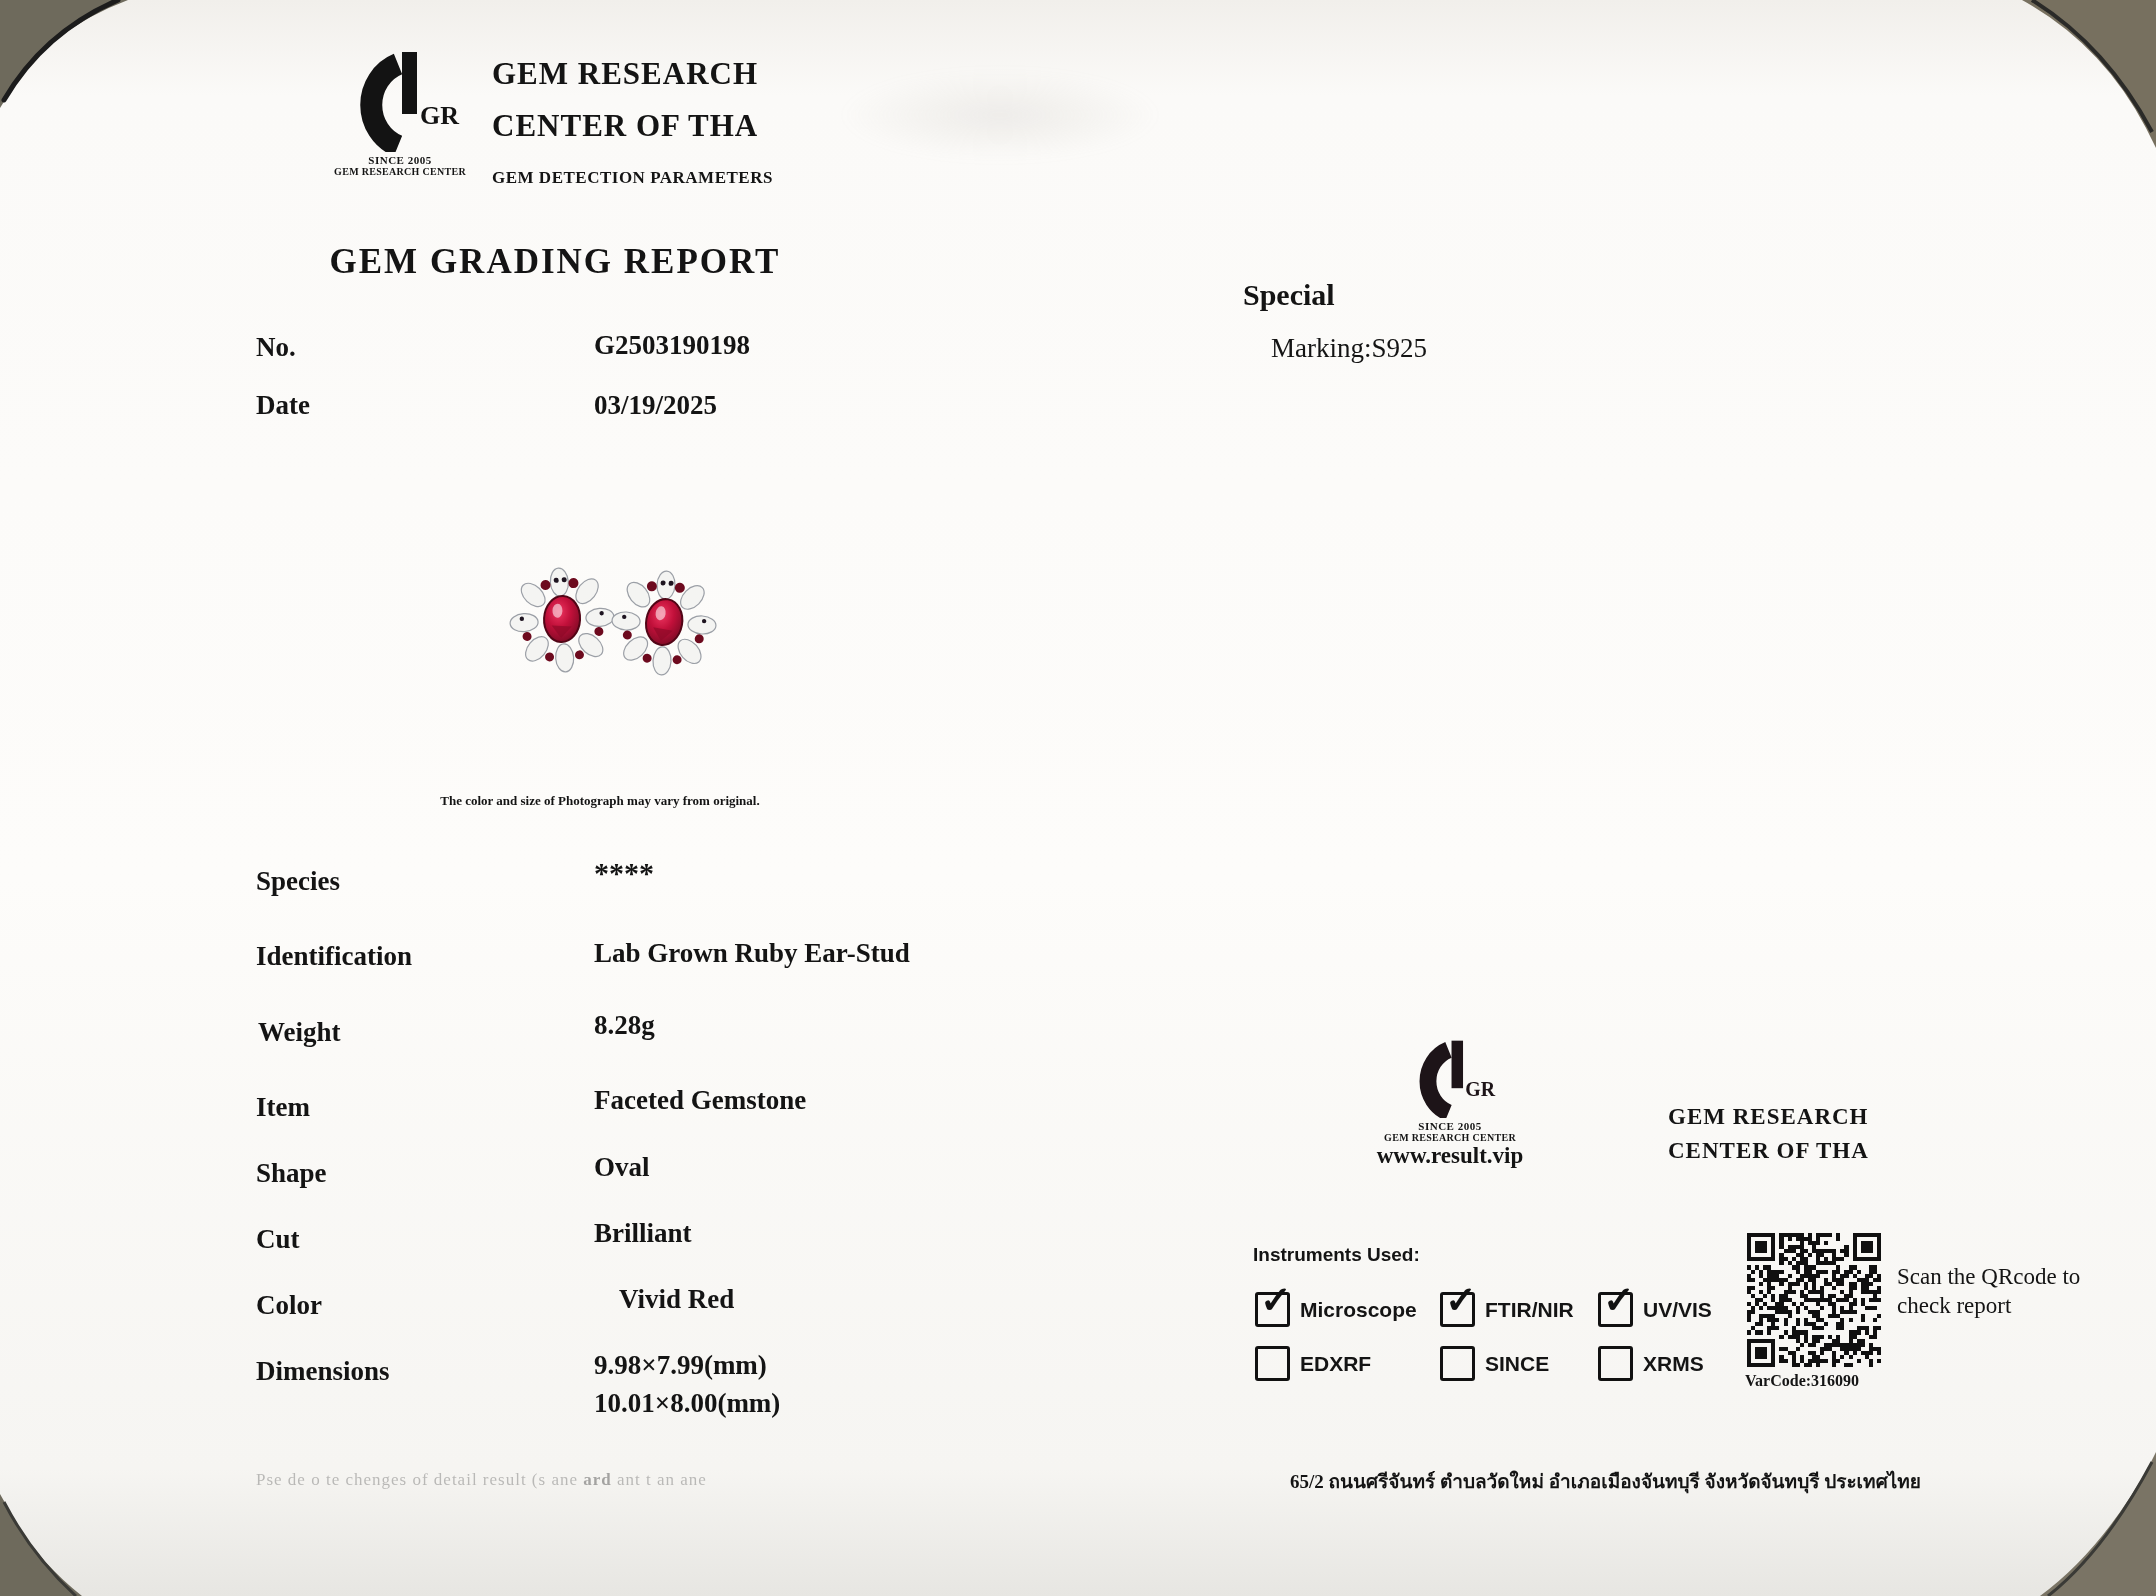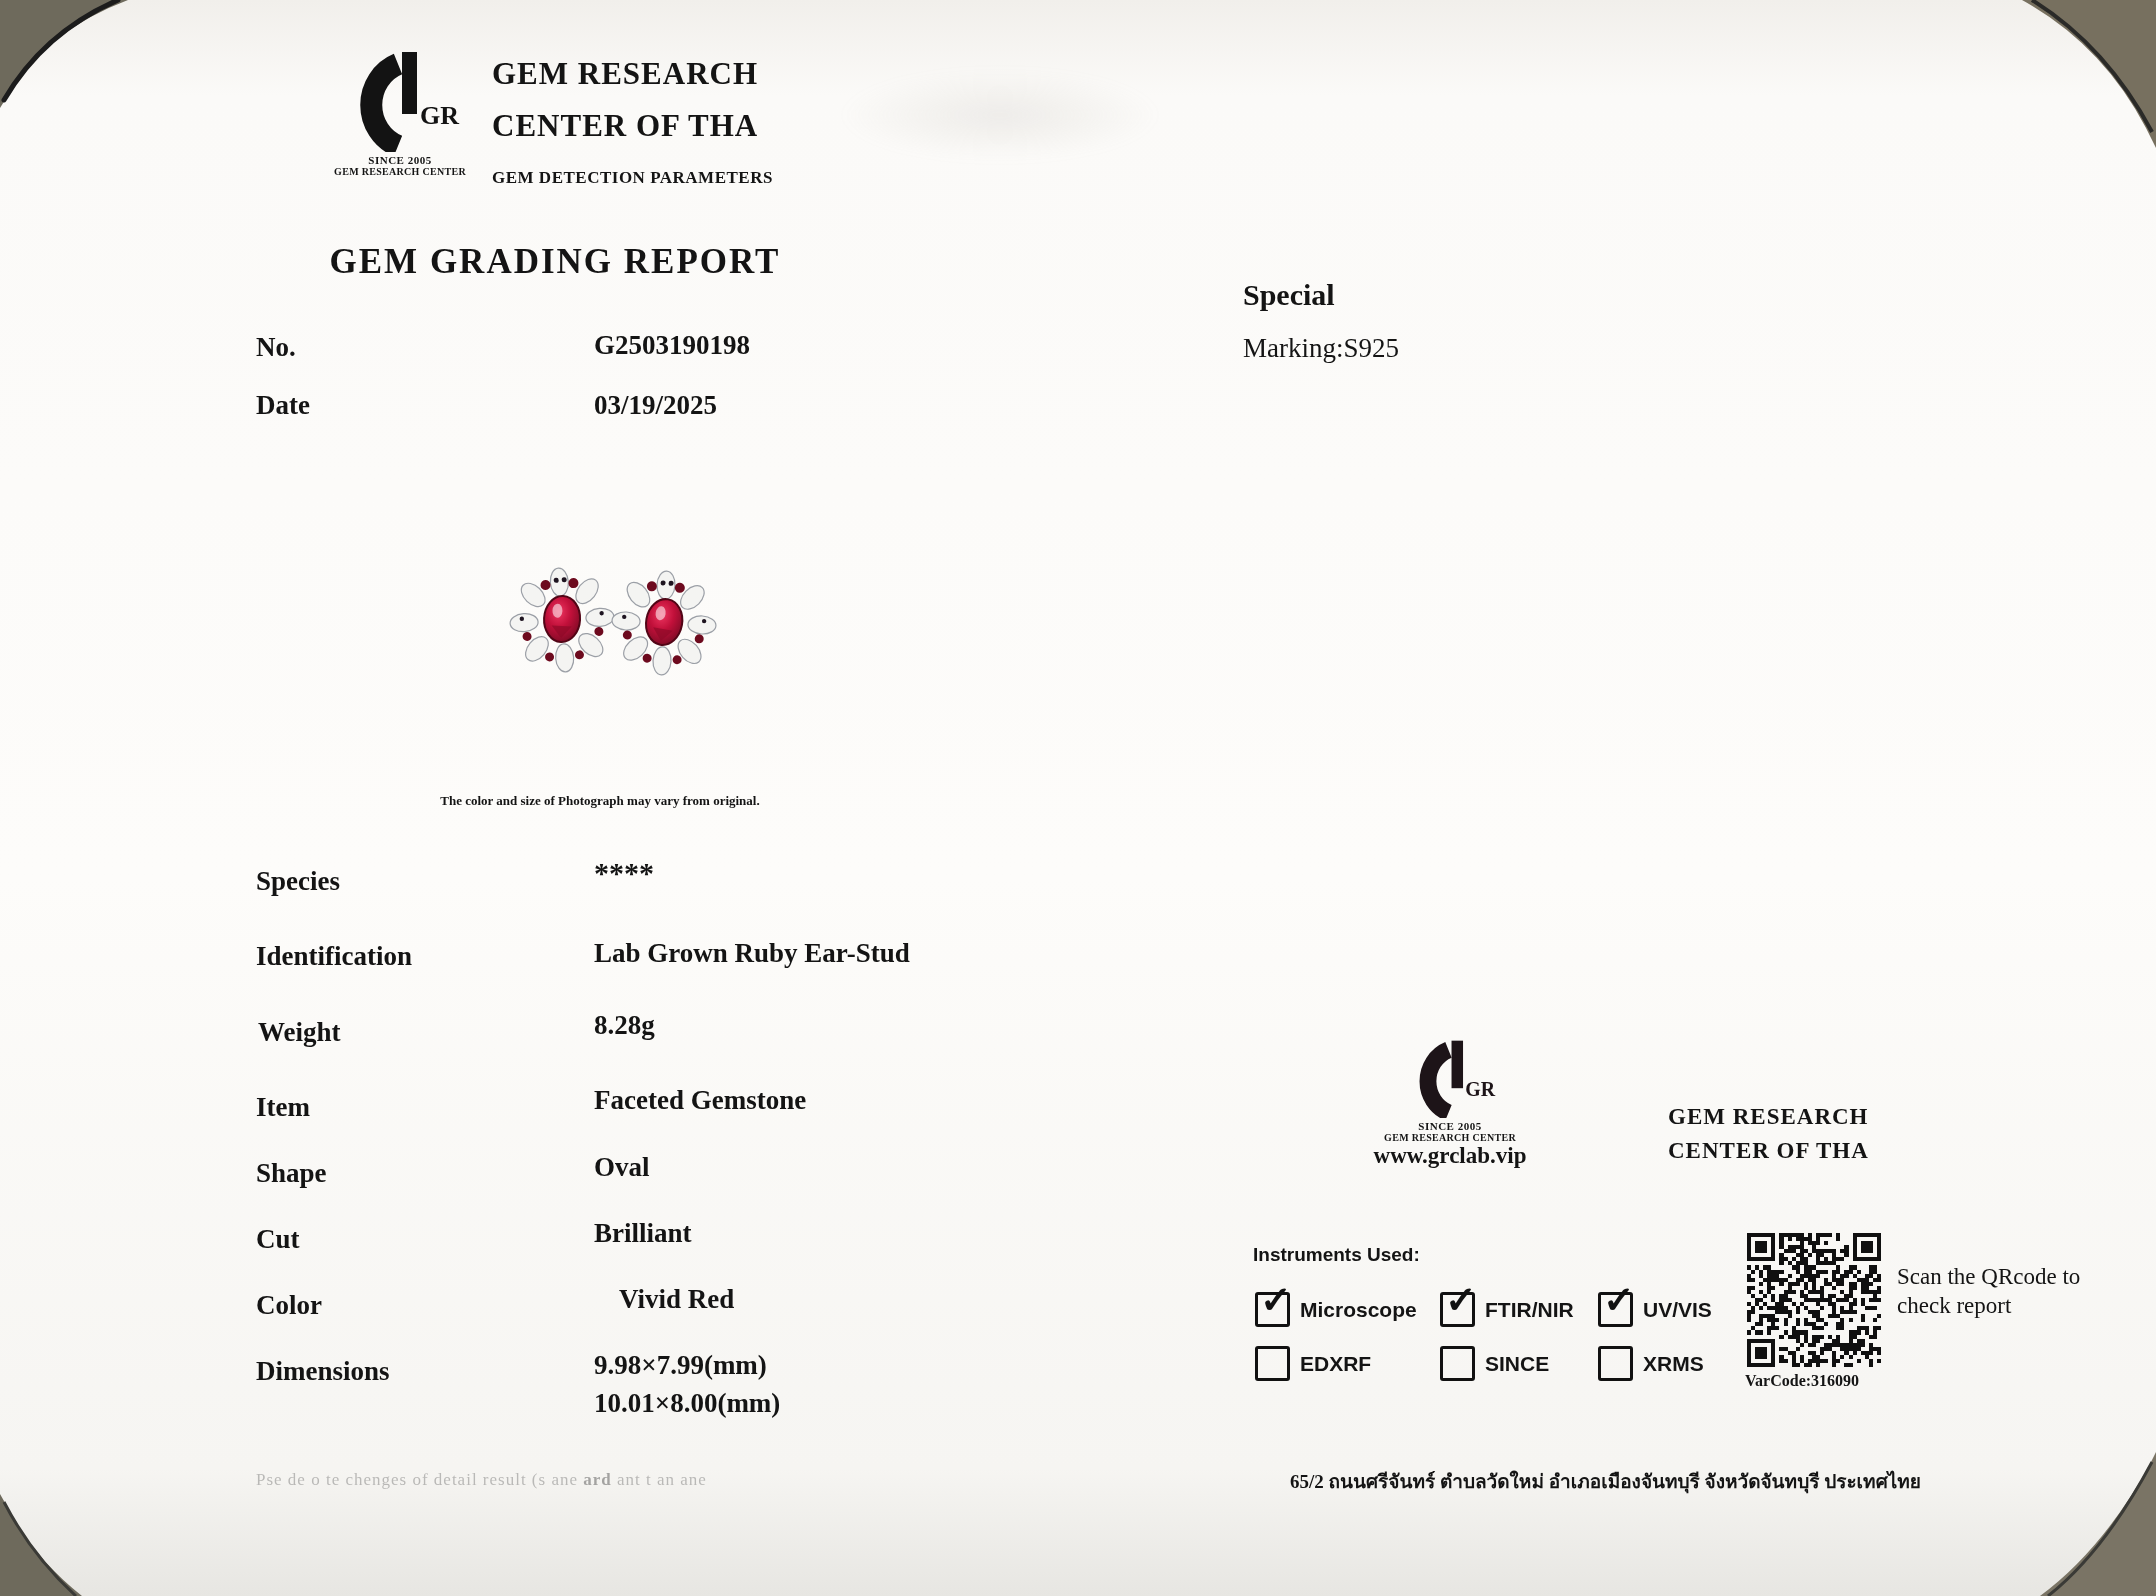--- a/index.html
+++ b/index.html
@@ -23,21 +23,21 @@
   .grc-center{font-size:10px;font-weight:700;letter-spacing:.3px;}
   
   .report-title{font-size:35px;font-weight:700;letter-spacing:2px;}
   .field-label{font-size:27px;font-weight:700;}
   .field-value{font-size:27px;font-weight:600;}
   .attr-label{font-size:27px;font-weight:700;}
   .attr-value{font-size:27px;font-weight:600;}
   .photo-caption{font-size:13px;font-weight:700;}
   
   .comments-heading{font-size:30px;font-weight:700;}
-  .comments-body{font-size:27px;line-height:37px;width:720px;}
+  .comments-body{font-size:27px;line-height:37px;width:720px;margin-left:28px;}
   
   .website{font-size:23px;font-weight:700;}
   .f-org{font-size:23px;font-weight:700;letter-spacing:1px;line-height:34px;}
   .instruments-heading{font-family:"Liberation Sans",sans-serif;font-size:19px;font-weight:700;}
   .inst-item{position:absolute;display:flex;align-items:center;gap:10px;}
   .inst-box{width:29px;height:29px;border:3.5px solid #111;border-radius:3px;position:relative;background:transparent;}
   .inst-check{display:none;position:absolute;left:2px;top:-14px;font-size:38px;font-weight:700;color:#111;line-height:1;font-family:"Liberation Sans",sans-serif;}
   .inst-item.checked .inst-check{display:block;}
   .inst-label{font-family:"Liberation Sans",sans-serif;font-size:21px;font-weight:700;}
   .qr-caption{font-size:23px;line-height:29px;width:230px;}
@@ -170,21 +170,21 @@
   </div>
 
   <div class="abs grc-logo" style="left:1375px;top:1040px;width:150px;">
     <svg width="92" height="78" viewBox="0 0 120 100">
       <path d="M58,12 A42,44 0 0,0 58,94" fill="none" stroke="#1d1418" stroke-width="22"></path>
       <rect x="62" y="0" width="15" height="62" fill="#1d1418"></rect>
       <text x="80" y="72" font-family="Liberation Serif, serif" font-size="26" font-weight="700" fill="#1d1418">GRC</text>
     </svg>
     <div class="grc-since">SINCE 2005</div>
     <div class="grc-center">GEM RESEARCH CENTER</div>
-    <div class="website">www.grclab.vip</div>
+    <div class="website">www.result.vip</div>
   </div>
 
   <div class="abs f-org" style="left:1668px;top:1100px;">
     <div>GEM RESEARCH</div>
     <div>CENTER OF THA</div>
   </div>
 
   <div class="abs instruments-heading" style="left:1253px;top:1244px;">Instruments Used:</div>
 
   <div class="inst-item checked" style="left:1255px;top:1292px;">

